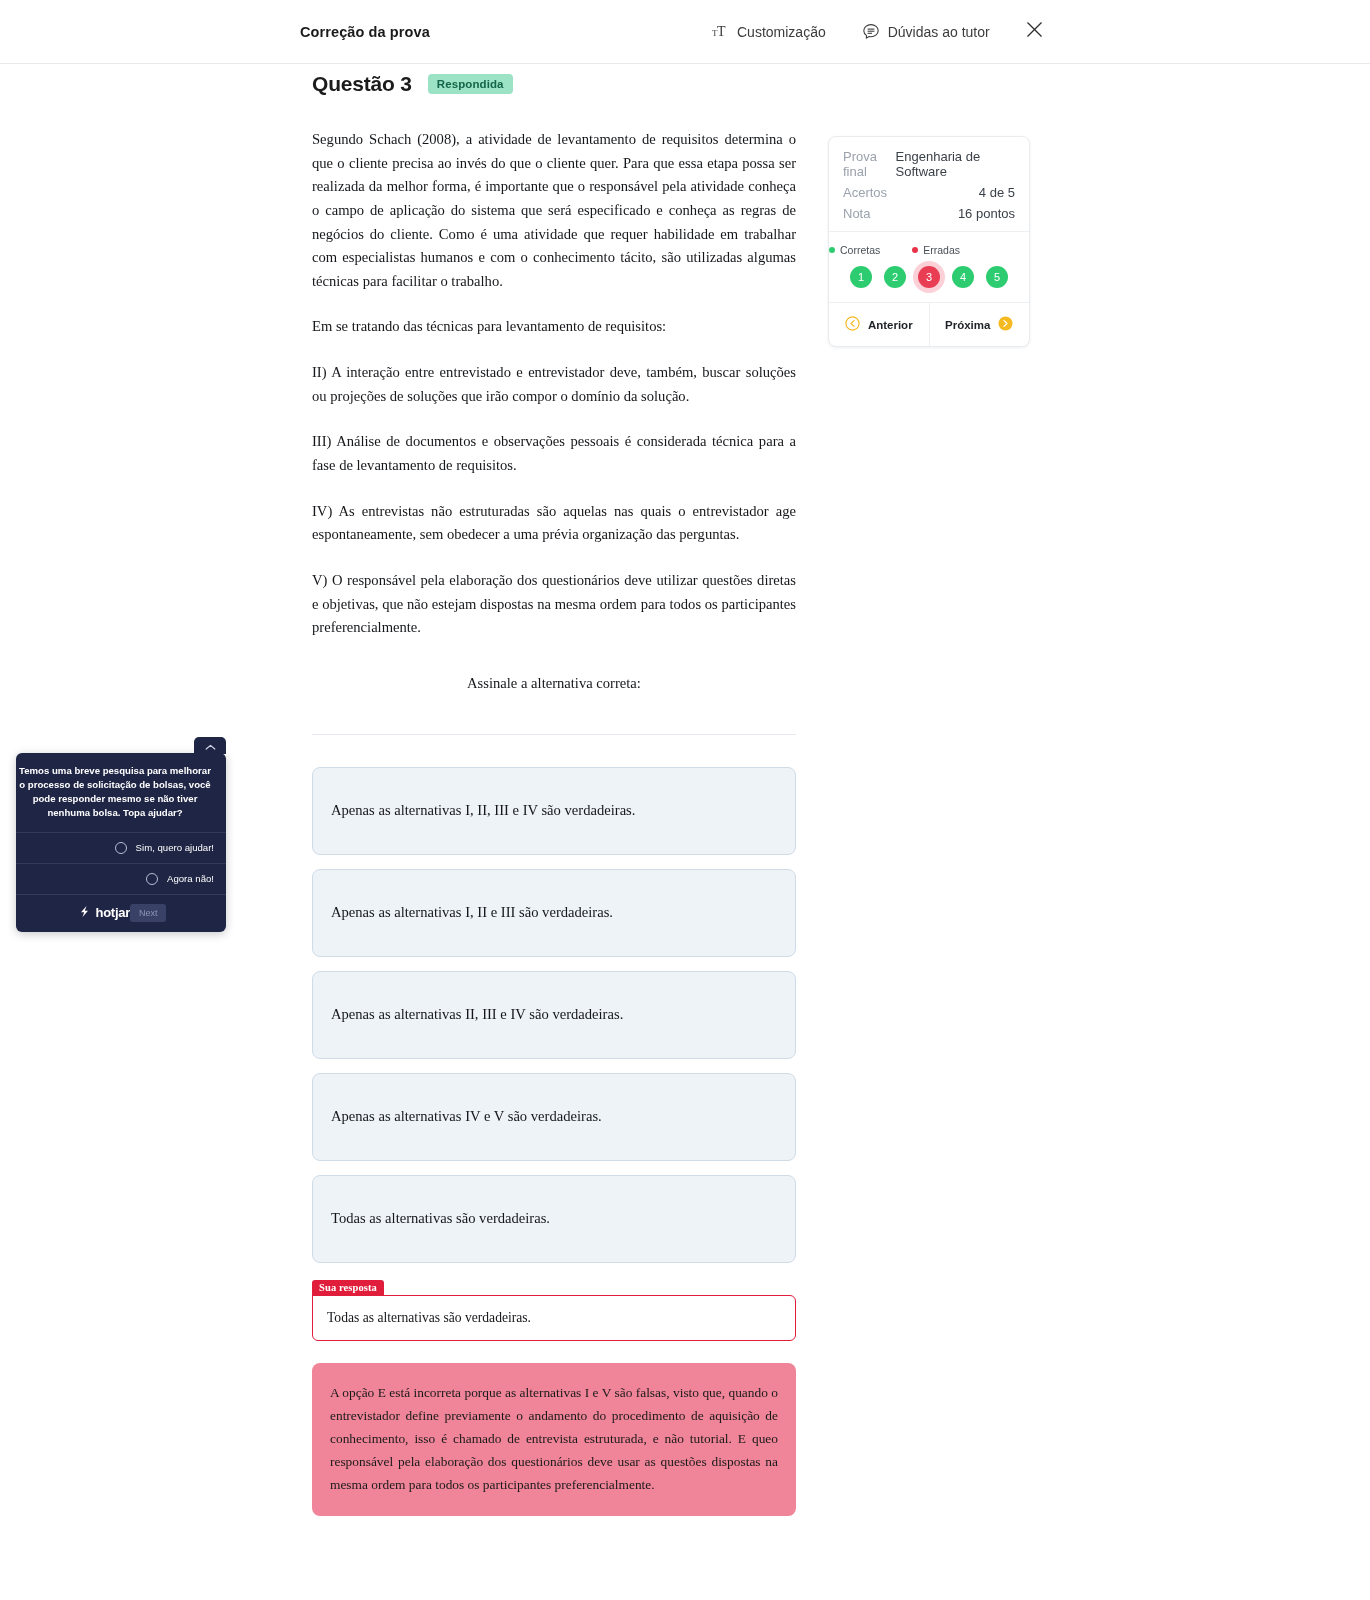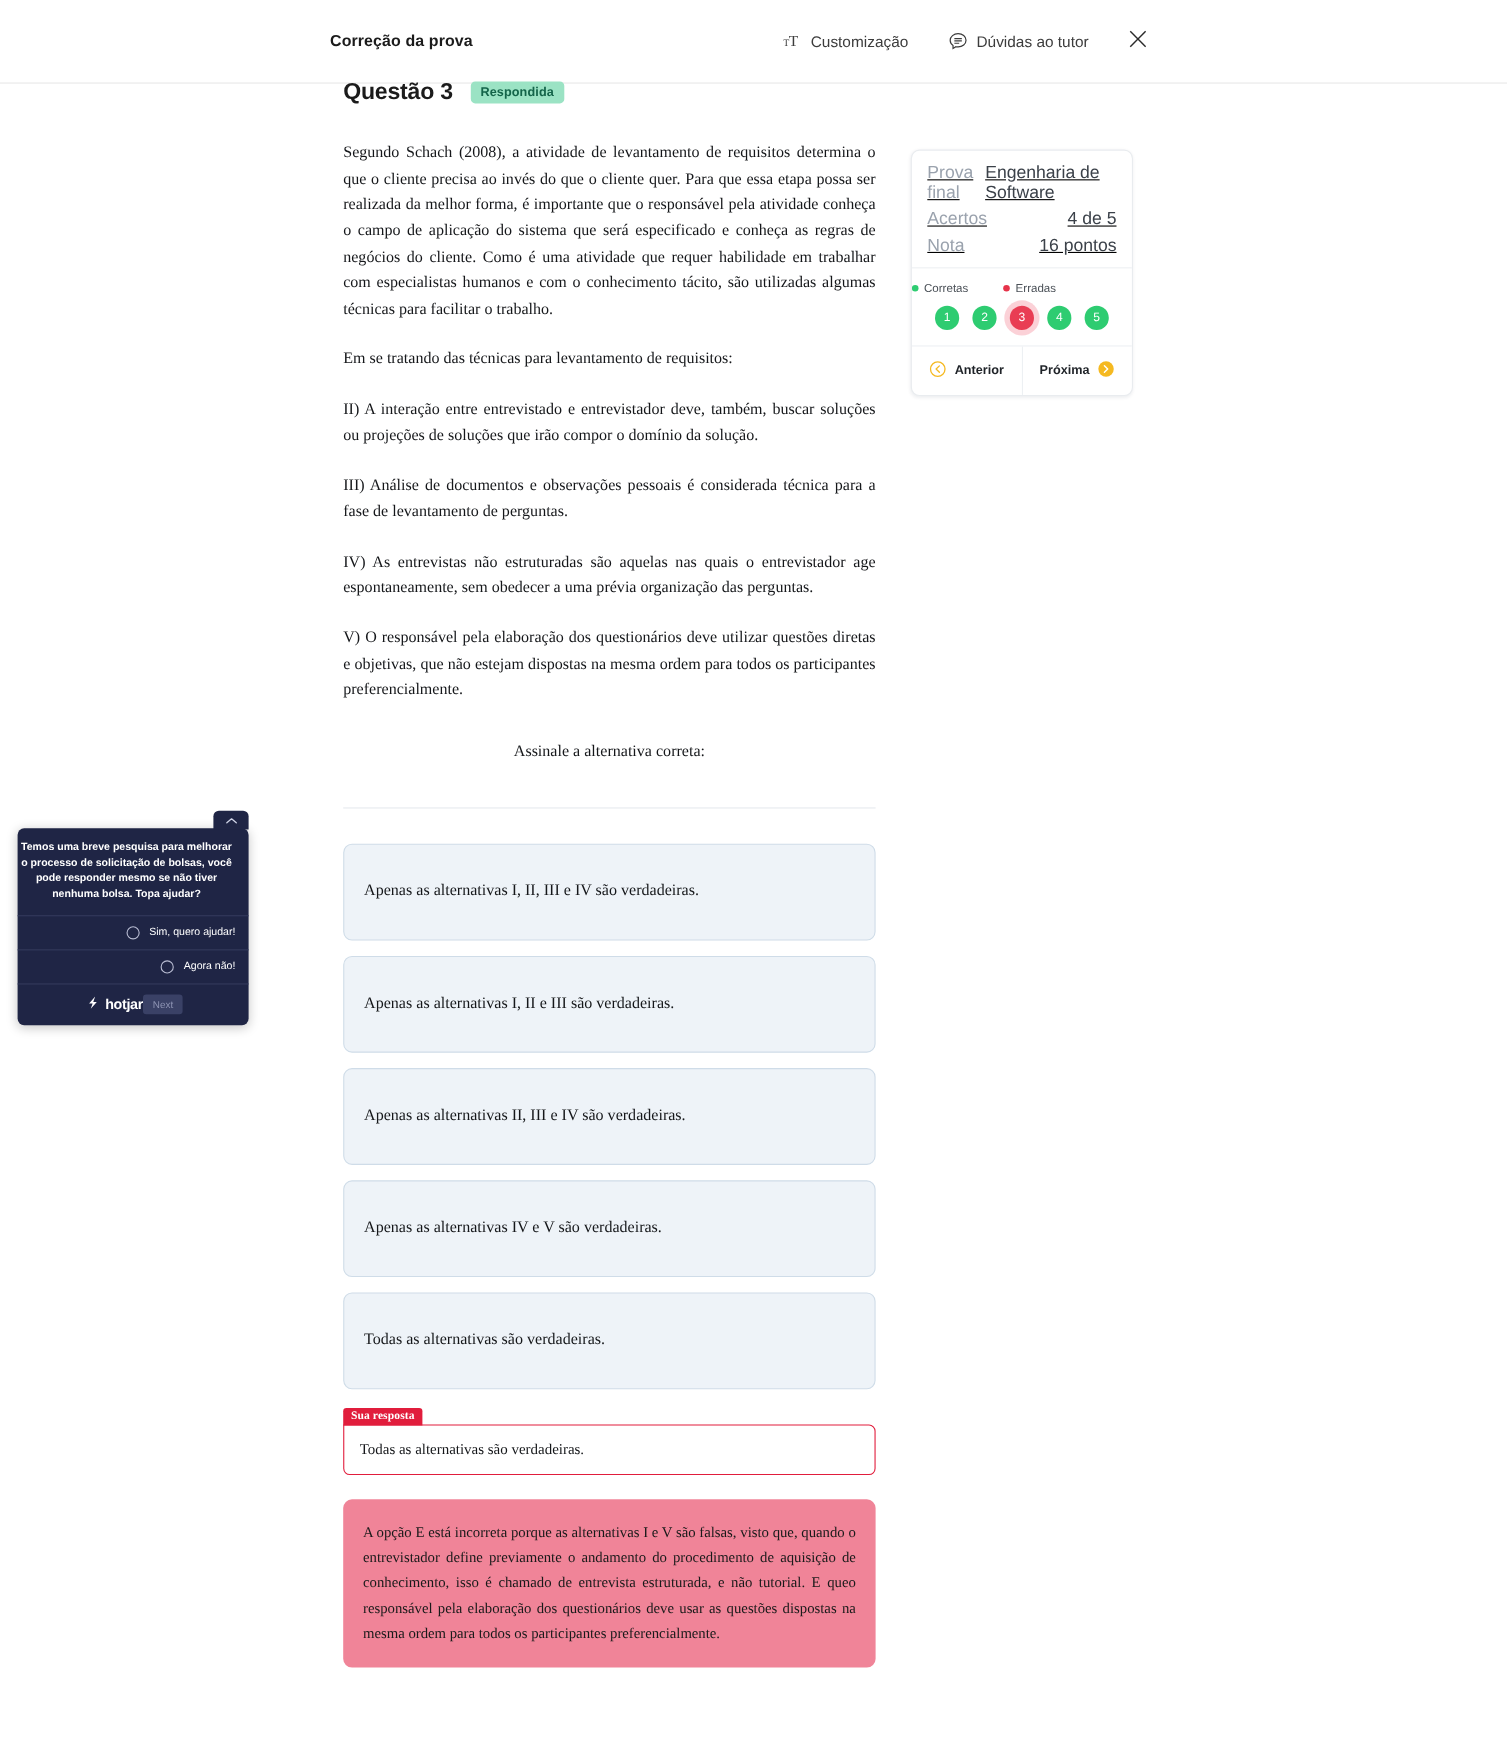--- a/index.html
+++ b/index.html
@@ -5,21 +5,21 @@
   * { box-sizing: border-box; margin: 0; padding: 0; }
   html, body {
     width: 1370px;
     background: #ffffff;
     font-family: "Liberation Sans", sans-serif;
   }
   body { position: relative; min-height: 1600px; overflow-x: hidden; }
 
   
   .topbar {
-    height: 76px;
+    height: 64px;
     background: #ffffff;
     border-bottom: 1px solid #e8e8e8;
     display: flex;
     align-items: center;
     position: relative;
   }
   .topbar-title {
     position: absolute;
     left: 300px;
     font-size: 14.5px;
@@ -158,23 +158,22 @@
     border: 1px solid #e9ecef;
     border-radius: 8px;
     box-shadow: 0 1px 3px rgba(20,30,50,.07);
     overflow: hidden;
   }
   .sc-info { padding: 12px 14px 10px 14px; }
   .sc-row {
     display: flex;
     justify-content: space-between;
     align-items: baseline;
-    font-size: 16px;
+    font-size: 13px;
     margin-bottom: 6px;
-    text-decoration: underline;
   }
   .sc-row:last-child { margin-bottom: 0; }
   .sc-k { color: #9aa2ad; }
   .sc-v { color: #3b4149; }
 
   .sc-sep { border-top: 1px solid #edf0f3; }
 
   .sc-legend {
     display: flex;
     justify-content: flex-start;
@@ -334,21 +333,21 @@
 
     <div class="qhead">
       <div class="qtitle">Questão 3</div>
       <div class="badge-answered">Respondida</div>
     </div>
 
     <div class="qbody">
       <p>Segundo Schach (2008), a atividade de levantamento de requisitos determina o que o cliente precisa ao invés do que o cliente quer. Para que essa etapa possa ser realizada da melhor forma, é importante que o responsável pela atividade conheça o campo de aplicação do sistema que será especificado e conheça as regras de negócios do cliente. Como é uma atividade que requer habilidade em trabalhar com especialistas humanos e com o conhecimento tácito, são utilizadas algumas técnicas para facilitar o trabalho.</p>
       <p>Em se tratando das técnicas para levantamento de requisitos:</p>
       <p>II) A interação entre entrevistado e entrevistador deve, também, buscar soluções ou projeções de soluções que irão compor o domínio da solução.</p>
-      <p>III) Análise de documentos e observações pessoais é considerada técnica para a fase de levantamento de perguntas.</p>
+      <p>III) Análise de documentos e observações pessoais é considerada técnica para a fase de levantamento de requisitos.</p>
       <p>IV) As entrevistas não estruturadas são aquelas nas quais o entrevistador age espontaneamente, sem obedecer a uma prévia organização das perguntas.</p>
       <p>V) O responsável pela elaboração dos questionários deve utilizar questões diretas e objetivas, que não estejam dispostas na mesma ordem para todos os participantes preferencialmente.</p>
       <p class="center" style="margin-top:32px">Assinale a alternativa correta:</p>
     </div>
 
     <hr class="divider">
 
     <div>
       <div class="option">Apenas as alternativas I, II, III e IV são verdadeiras.</div>
       <div class="option">Apenas as alternativas I, II e III são verdadeiras.</div>

